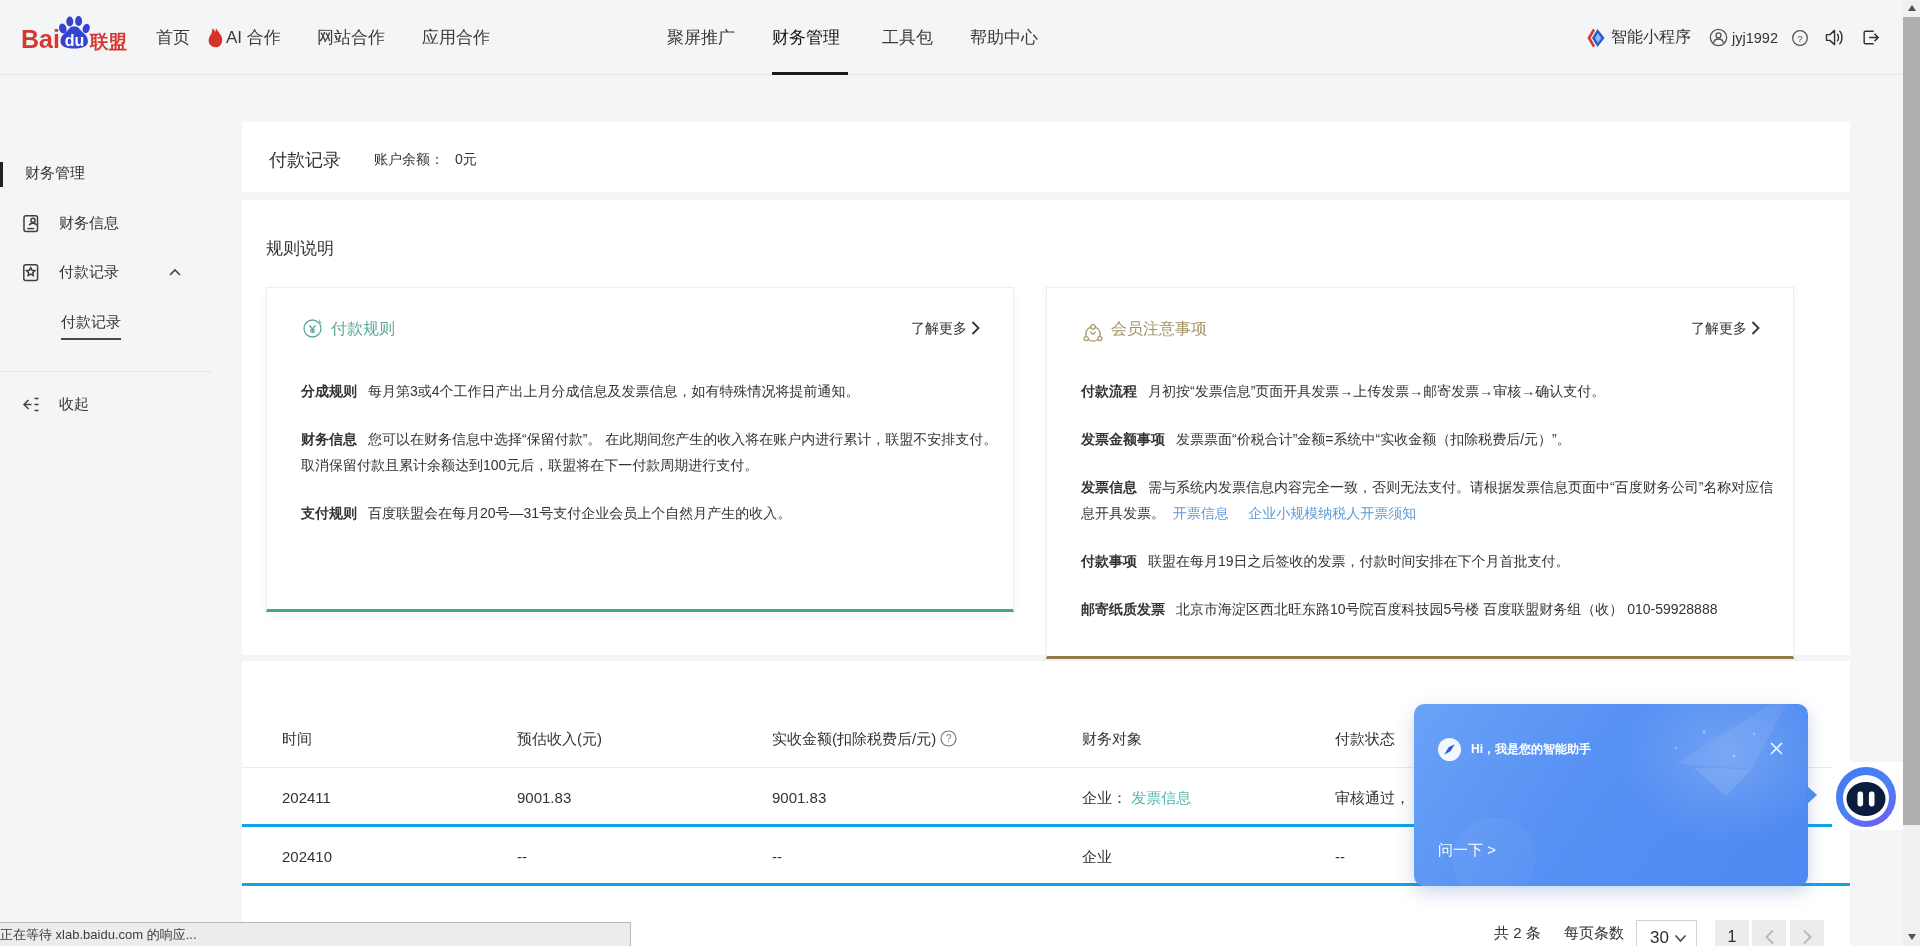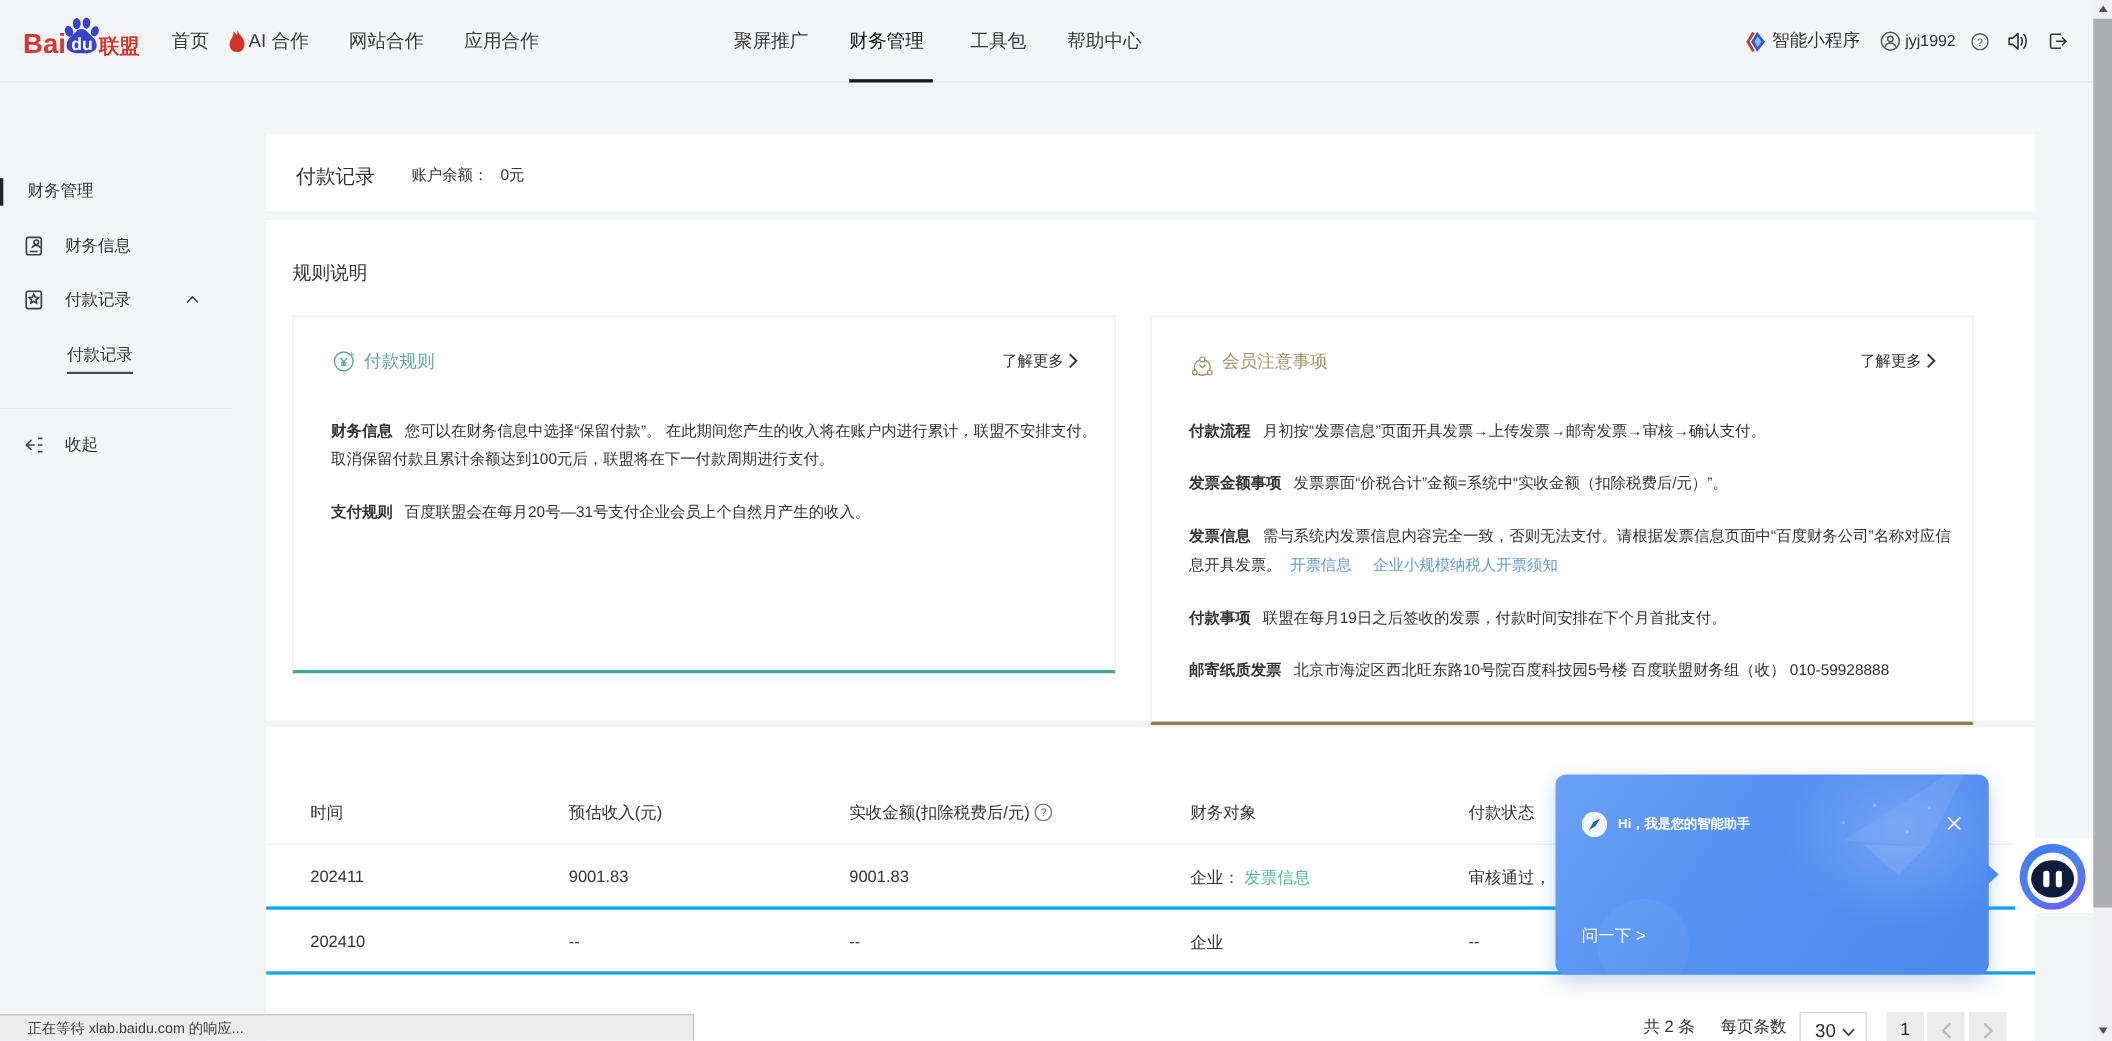--- a/index.html
+++ b/index.html
@@ -56,21 +56,21 @@
 .popup .deco { position:absolute; right:-30px; top:-40px; width:220px; height:180px; background:radial-gradient(closest-side, rgba(255,255,255,0.18), rgba(255,255,255,0)); }
 .pp-head { position:absolute; left:23px; top:33px; display:flex; align-items:center; color:#fff; font-size:12px; font-weight:bold; }
 .pp-x { position:absolute; right:24px; top:37px; }
 .pp-body { position:absolute; left:24px; top:75px; width:350px; color:#fff; font-size:15px; line-height:22px; }
 .pp-ask { position:absolute; left:24px; top:137px; color:#fff; font-size:15px; }
 .pp-arrow { position:absolute; left:1806px; top:785px; width:0; height:0; border-top:10px solid transparent; border-bottom:10px solid transparent; border-left:11px solid #4f8af1; }
 
 .robot { position:absolute; left:1835px; top:766px; width:62px; height:62px; }
 
 
-.status { position:absolute; left:0; top:922px; width:631px; height:24px; background:#ececed; border:1px solid #b9babc; border-left:none; border-bottom:none; font-size:13px; color:#3c3c3c; line-height:23px; padding-left:25px; }
+.status { position:absolute; left:0; top:922px; width:631px; height:24px; background:#ececed; border:1px solid #b9babc; border-left:none; border-bottom:none; font-size:13px; color:#3c3c3c; line-height:23px; padding-left:0; }
 
 
 .sb-track { position:absolute; left:1903px; top:0; width:17px; height:946px; background:#f0f0f2; }
 .sb-thumb { position:absolute; left:1903px; top:17px; width:17px; height:808px; background:#adaeb0; }
 .sb-up { position:absolute; left:1908px; top:5px; width:0; height:0; border-left:4px solid transparent; border-right:4px solid transparent; border-bottom:6px solid #505050; }
 .sb-down { position:absolute; left:1908px; top:934px; width:0; height:0; border-left:4px solid transparent; border-right:4px solid transparent; border-top:6px solid #505050; }
 </style>
 </head>
 <body>
 <div class="nav">
@@ -185,20 +185,21 @@
           <path d="M7.5 8.5 L10.5 12 L13.5 8.5 M10.5 12 L10.5 16 M8 12.8 L13 12.8 M8 14.8 L13 14.8"></path>
         </g>
         <path d="M17.5 2 L18.3 4.7 L21 5.5 L18.3 6.3 L17.5 9 L16.7 6.3 L14 5.5 L16.7 4.7 Z" fill="#7fc3b2"></path>
       </svg>
       <span class="rb-title teal">付款规则</span>
       <span class="rb-more">了解更多<svg width="9" height="14" viewBox="0 0 9 14" style="vertical-align:-2px;margin-left:4px">
             <path d="M1.5 1 L7.5 7 L1.5 13" fill="none" stroke="#333" stroke-width="1.8"></path>
           </svg></span>
     </div>
     <div class="rb-body">
+      <p><b>分成规则</b>每月第3或4个工作日产出上月分成信息及发票信息，如有特殊情况将提前通知。</p>
       <p><b>财务信息</b>您可以在财务信息中选择“保留付款”。 在此期间您产生的收入将在账户内进行累计，联盟不安排支付。<br>取消保留付款且累计余额达到100元后，联盟将在下一付款周期进行支付。</p>
       <p><b>支付规则</b>百度联盟会在每月20号—31号支付企业会员上个自然月产生的收入。</p>
     </div>
   </div>
   <div class="rbox right">
     <div class="rb-head">
       <svg width="22" height="20" viewBox="0 0 22 20" style="position:absolute;left:1px;top:7px">
         <g fill="none" stroke="#a59565" stroke-width="1.3">
           <circle cx="10" cy="10" r="7.2"></circle>
           <path d="M7.2 7.6 L10 10.4 L12.8 7.6"></path>

